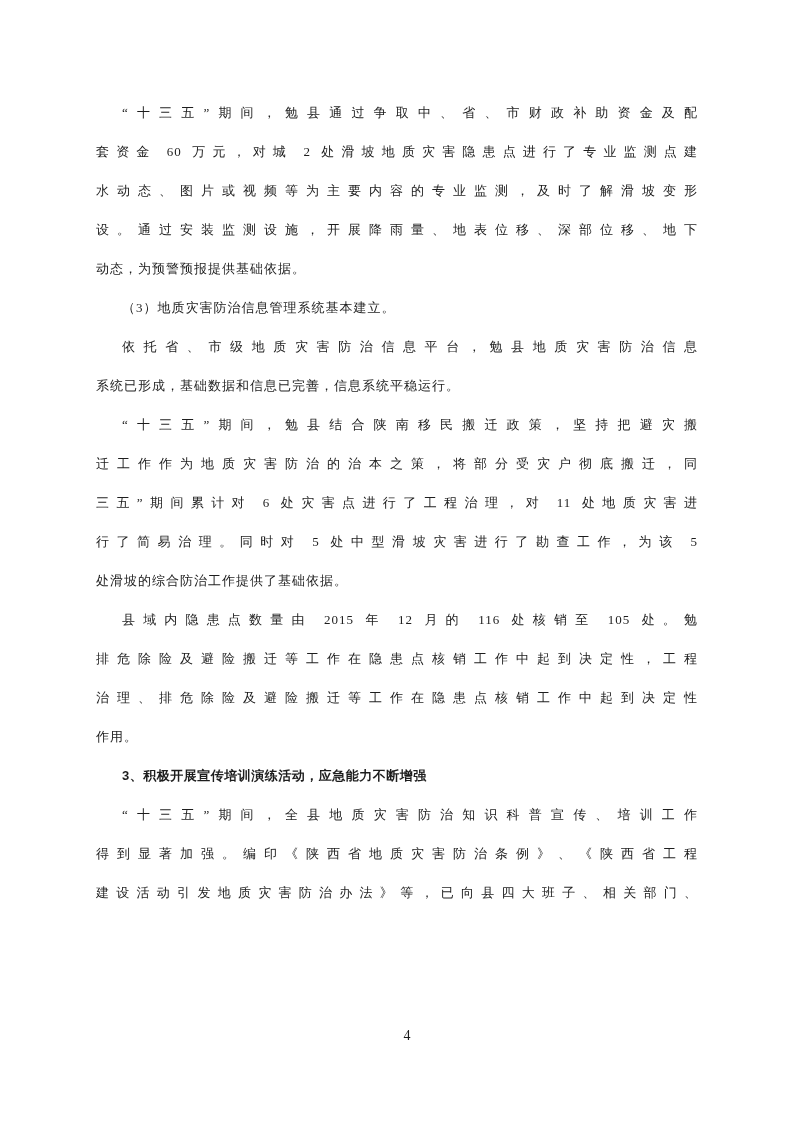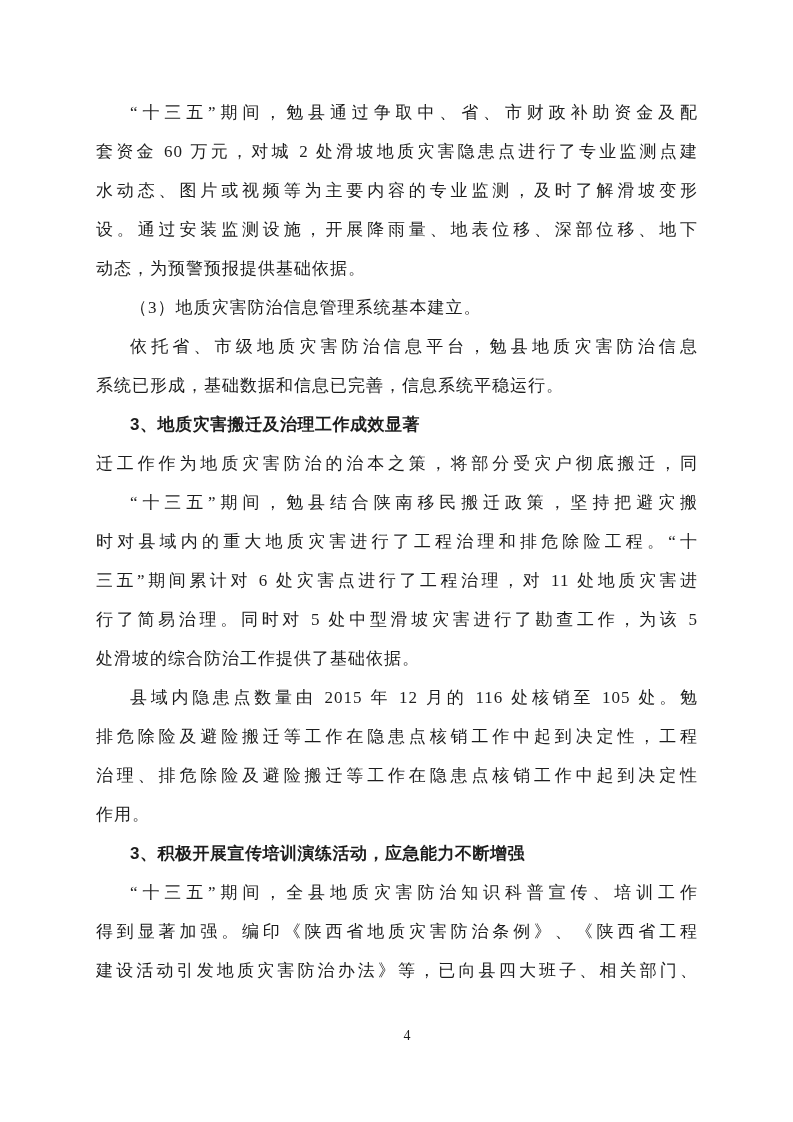--- a/index.html
+++ b/index.html
@@ -16,21 +16,21 @@
     font-family: "Liberation Serif", "DejaVu Serif", serif;
     color: #1d1d1d;
   }
   .content {
     position: absolute;
     left: 96px;
     top: 93px;
     width: 602px;
   }
   .line {
-    font-size: 17px;
+    font-size: 13px;
     line-height: 39px;
     height: 39px;
     letter-spacing: 1px;
     text-align: left;
     overflow: hidden;
   }
   .line.fill {
     text-align: justify;
     text-align-last: justify;
   }
@@ -59,24 +59,22 @@
 <div class="page">
   <div class="content">
       <div class="line indent fill">“十三五”期间，勉县通过争取中、省、市财政补助资金及配</div>
       <div class="line fill">套资金 60 万元，对城 2 处滑坡地质灾害隐患点进行了专业监测点建</div>
       <div class="line fill">水动态、图片或视频等为主要内容的专业监测，及时了解滑坡变形</div>
       <div class="line fill">设。通过安装监测设施，开展降雨量、地表位移、深部位移、地下</div>
       <div class="line">动态，为预警预报提供基础依据。</div>
       <div class="line indent">（3）地质灾害防治信息管理系统基本建立。</div>
       <div class="line indent fill">依托省、市级地质灾害防治信息平台，勉县地质灾害防治信息</div>
       <div class="line">系统已形成，基础数据和信息已完善，信息系统平稳运行。</div>
-      <div class="line heading indent">3、地质灾害搬迁及治理工作成效显著</div>
+      <div class="line indent fill">“十三五”期间，勉县结合陕南移民搬迁政策，坚持把避灾搬</div>
       <div class="line fill">迁工作作为地质灾害防治的治本之策，将部分受灾户彻底搬迁，同</div>
-      <div class="line indent fill">“十三五”期间，勉县结合陕南移民搬迁政策，坚持把避灾搬</div>
-      <div class="line fill">时对县域内的重大地质灾害进行了工程治理和排危除险工程。“十</div>
       <div class="line fill">三五”期间累计对 6 处灾害点进行了工程治理，对 11 处地质灾害进</div>
       <div class="line fill">行了简易治理。同时对 5 处中型滑坡灾害进行了勘查工作，为该 5</div>
       <div class="line">处滑坡的综合防治工作提供了基础依据。</div>
       <div class="line indent fill">县域内隐患点数量由 2015 年 12 月的 116 处核销至 105 处。勉</div>
       <div class="line fill">排危除险及避险搬迁等工作在隐患点核销工作中起到决定性，工程</div>
       <div class="line fill">治理、排危除险及避险搬迁等工作在隐患点核销工作中起到决定性</div>
       <div class="line">作用。</div>
       <div class="line heading indent">3、积极开展宣传培训演练活动，应急能力不断增强</div>
       <div class="line indent fill">“十三五”期间，全县地质灾害防治知识科普宣传、培训工作</div>
       <div class="line fill">得到显著加强。编印《陕西省地质灾害防治条例》、《陕西省工程</div>

